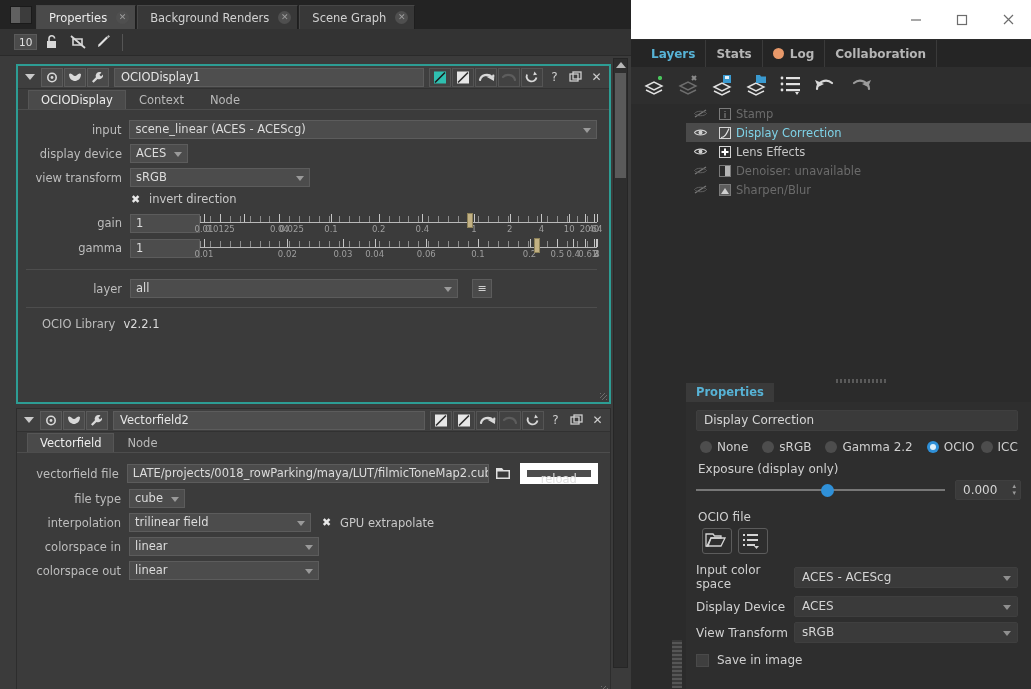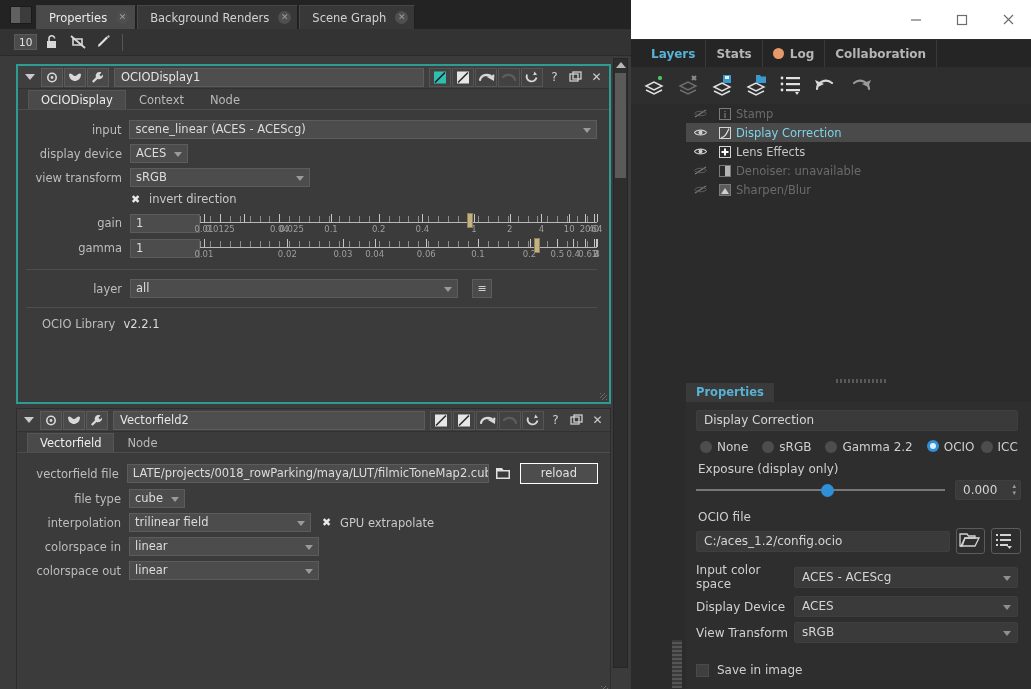--- a/index.html
+++ b/index.html
@@ -177,21 +177,21 @@
   .sliderline { position:relative; flex:1; height:14px; }
   .sliderline .strack { position:absolute; left:0; right:0; top:6px; height:2px; background:#777; }
   .sliderline .sknob { position:absolute; left:125px; top:1px; width:13px; height:13px; border-radius:50%; background:#2f90d8; }
   .spin { width:66px; height:20px; background:#3a3a3a; border:1px solid #3f3f3f; color:#d5d5d5;
           font-size:12px; line-height:18px; padding-left:7px; position:relative; border-radius:2px;}
   .spin .arrs { position:absolute; right:4px; top:2px; color:#9a9a9a; font-size:7px; line-height:7px; }
   .plabel { font-size:12px; color:#d0d0d0; margin:8px 0 4px 2px; }
   .frow { display:flex; align-items:center; margin-top:5px; }
   .frow .flbl { font-size:12px; color:#d0d0d0; width:98px; }
   .iconbtn { width:30px;height:26px;border:1px solid #5c5c5c;border-radius:3px;margin-left:6px;position:relative;}
-  .chkrow { display:flex; align-items:center; margin-top:20px; }
+  .chkrow { display:flex; align-items:center; margin-top:10px; }
   .chkbox { width:13px;height:13px;background:#3f3f3f;border:1px solid #4a4a4a;margin-right:8px;}
   .teapot { position:absolute; left:640px; top:72px; width:34px; height:30px; opacity:.85; }
   .vsb2 { position:absolute; left:672px; top:640px; width:10px; height:48px;
           background: repeating-linear-gradient(0deg,#565656 0 2px, #3a3a3a 2px 4px); }
 </style>
 </head>
 <body>
 
 <div id="root">
 
@@ -583,21 +583,21 @@
         <div class="nbody">
           <div class="row">
             <span class="lbl">vectorfield file</span>
             <span class="txtin" style="width:370px;overflow:hidden;white-space:nowrap;">LATE/projects/0018_rowParking/maya/LUT/filmicToneMap2.cube</span>
             <span style="width:18px;height:17px;margin-left:5px;">
               <svg width="18" height="17" viewBox="0 0 18 17">
                   <path d="M2 3h6l1.5 2H16v9H2z" fill="#e0e0e0"></path>
                   <path d="M3.5 6.5h11v6h-11z" fill="#3b3b3b"></path>
                 </svg>
             </span>
-            <span style="margin-left:8px;width:80px;height:21px;background:#4d4d4d;border:1px solid #ffffff;text-align:center;line-height:19px;font-size:11.5px;color:#e0e0e0;">reload</span>
+            <span style="margin-left:8px;width:80px;height:21px;background:#4d4d4d;border:7px solid #ffffff;text-align:center;line-height:19px;font-size:11.5px;color:#e0e0e0;">reload</span>
           </div>
 
           <div class="row">
             <span class="lbl">file type</span>
             <span class="fld" style="width:56px;">
               <span>cube</span>
               <i class="caret"></i>
             </span>
           </div>
 
@@ -837,21 +837,21 @@
         <span>None</span>
       </span>
       <span style="display:flex;align-items:center;margin-right:14px;">
         <i class="radio"></i>
         <span>sRGB</span>
       </span>
       <span style="display:flex;align-items:center;margin-right:14px;">
         <i class="radio"></i>
         <span>Gamma 2.2</span>
       </span>
-      <span style="display:flex;margin-right:6px;">
+      <span style="display:flex;align-items:center;margin-right:6px;">
         <i class="radio on"></i>
         <span>OCIO</span>
       </span>
       <span style="display:flex;align-items:center;">
         <i class="radio"></i>
         <span>ICC</span>
       </span>
     </div>
 
     <div class="plabel">Exposure (display only)</div>
@@ -863,21 +863,20 @@
       </span>
       <span class="spin" style="margin-left:10px;">
         <span>0.000</span>
         <i class="arrs">▴<br>▾</i>
       </span>
     </div>
 
     <div class="plabel" style="margin-top:10px;">OCIO file</div>
 
     <div class="frow" style="margin-top:2px;">
-      <span class="dkin" style="width:258px;">C:/aces_1.2/config.ocio</span>
       <span class="iconbtn">
         <svg width="26" height="22" viewBox="0 0 26 22">
             <path d="M4 5h6l1.5 2H18v2H8l-3 8H3V5z" fill="none" stroke="#d4d4d4" stroke-width="1.3"></path>
             <path d="M8 9h14l-4 8H4z" fill="none" stroke="#d4d4d4" stroke-width="1.3"></path>
           </svg>
       </span>
       <span class="iconbtn">
         <svg width="26" height="22" viewBox="0 0 26 22">
           <g fill="#d4d4d4">
               <rect x="4" y="5" width="2" height="2"></rect>

